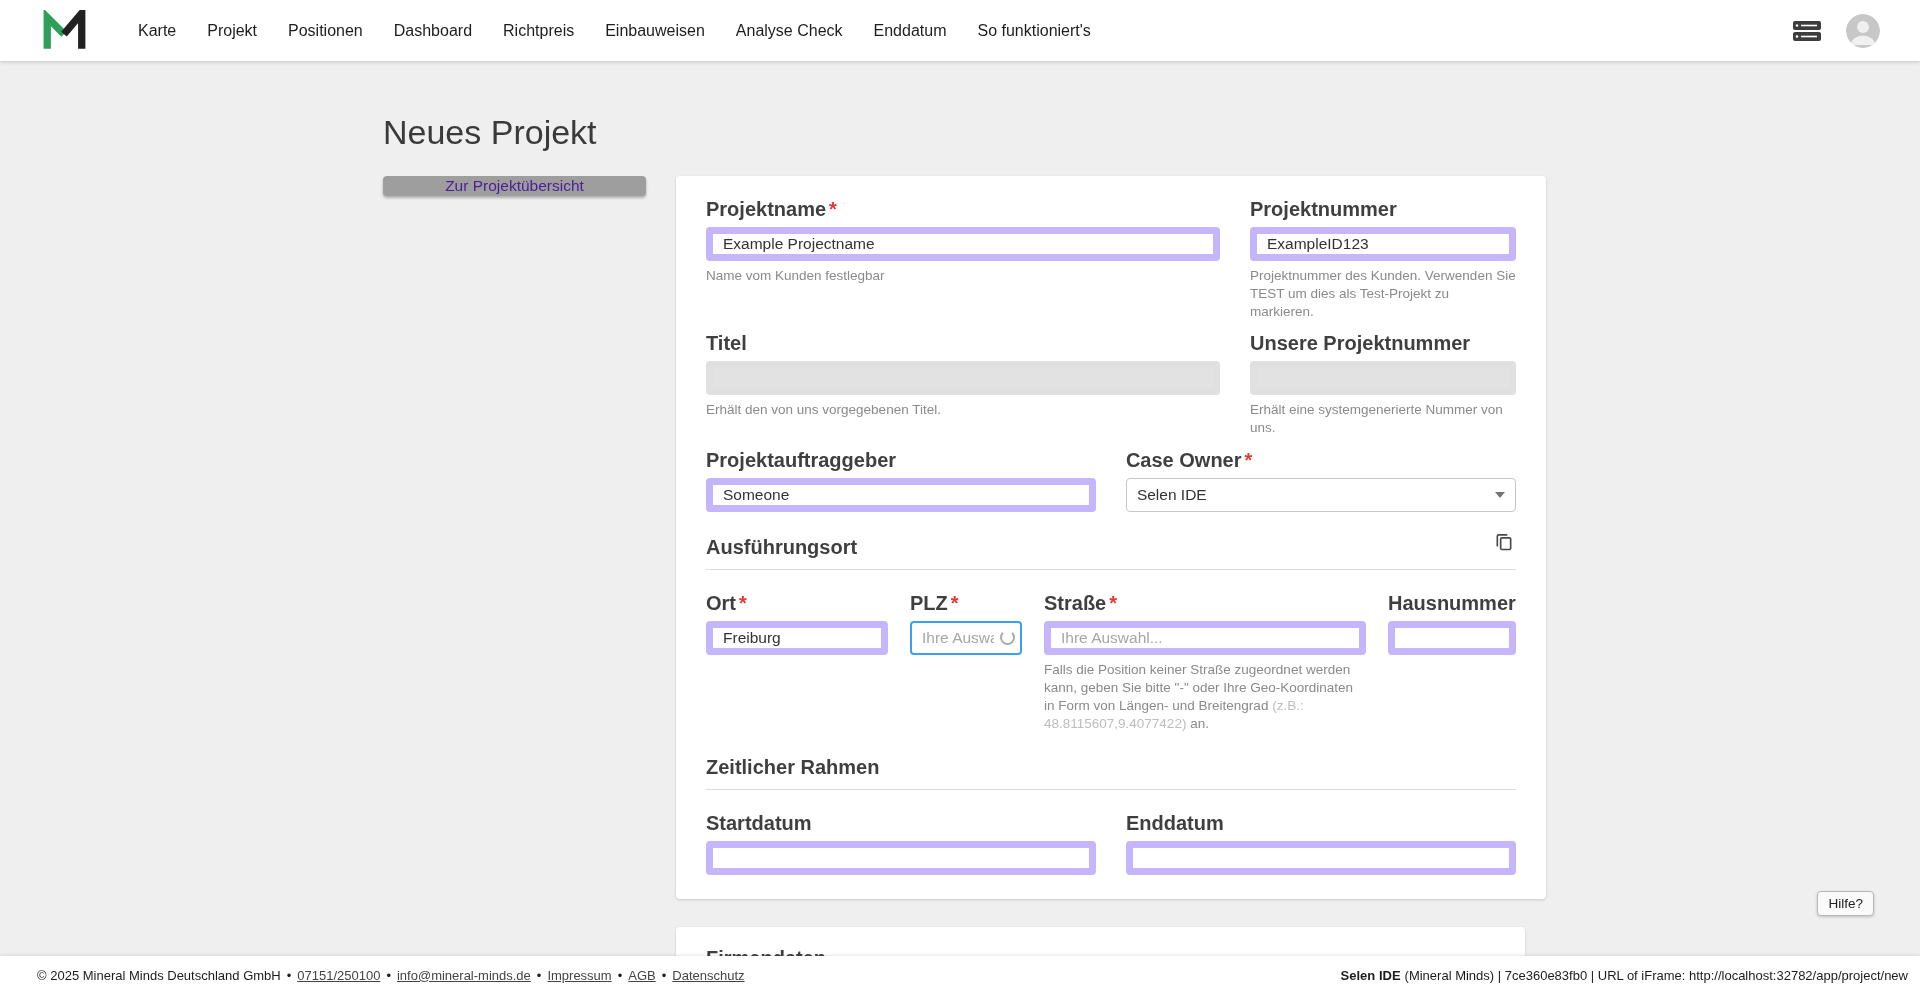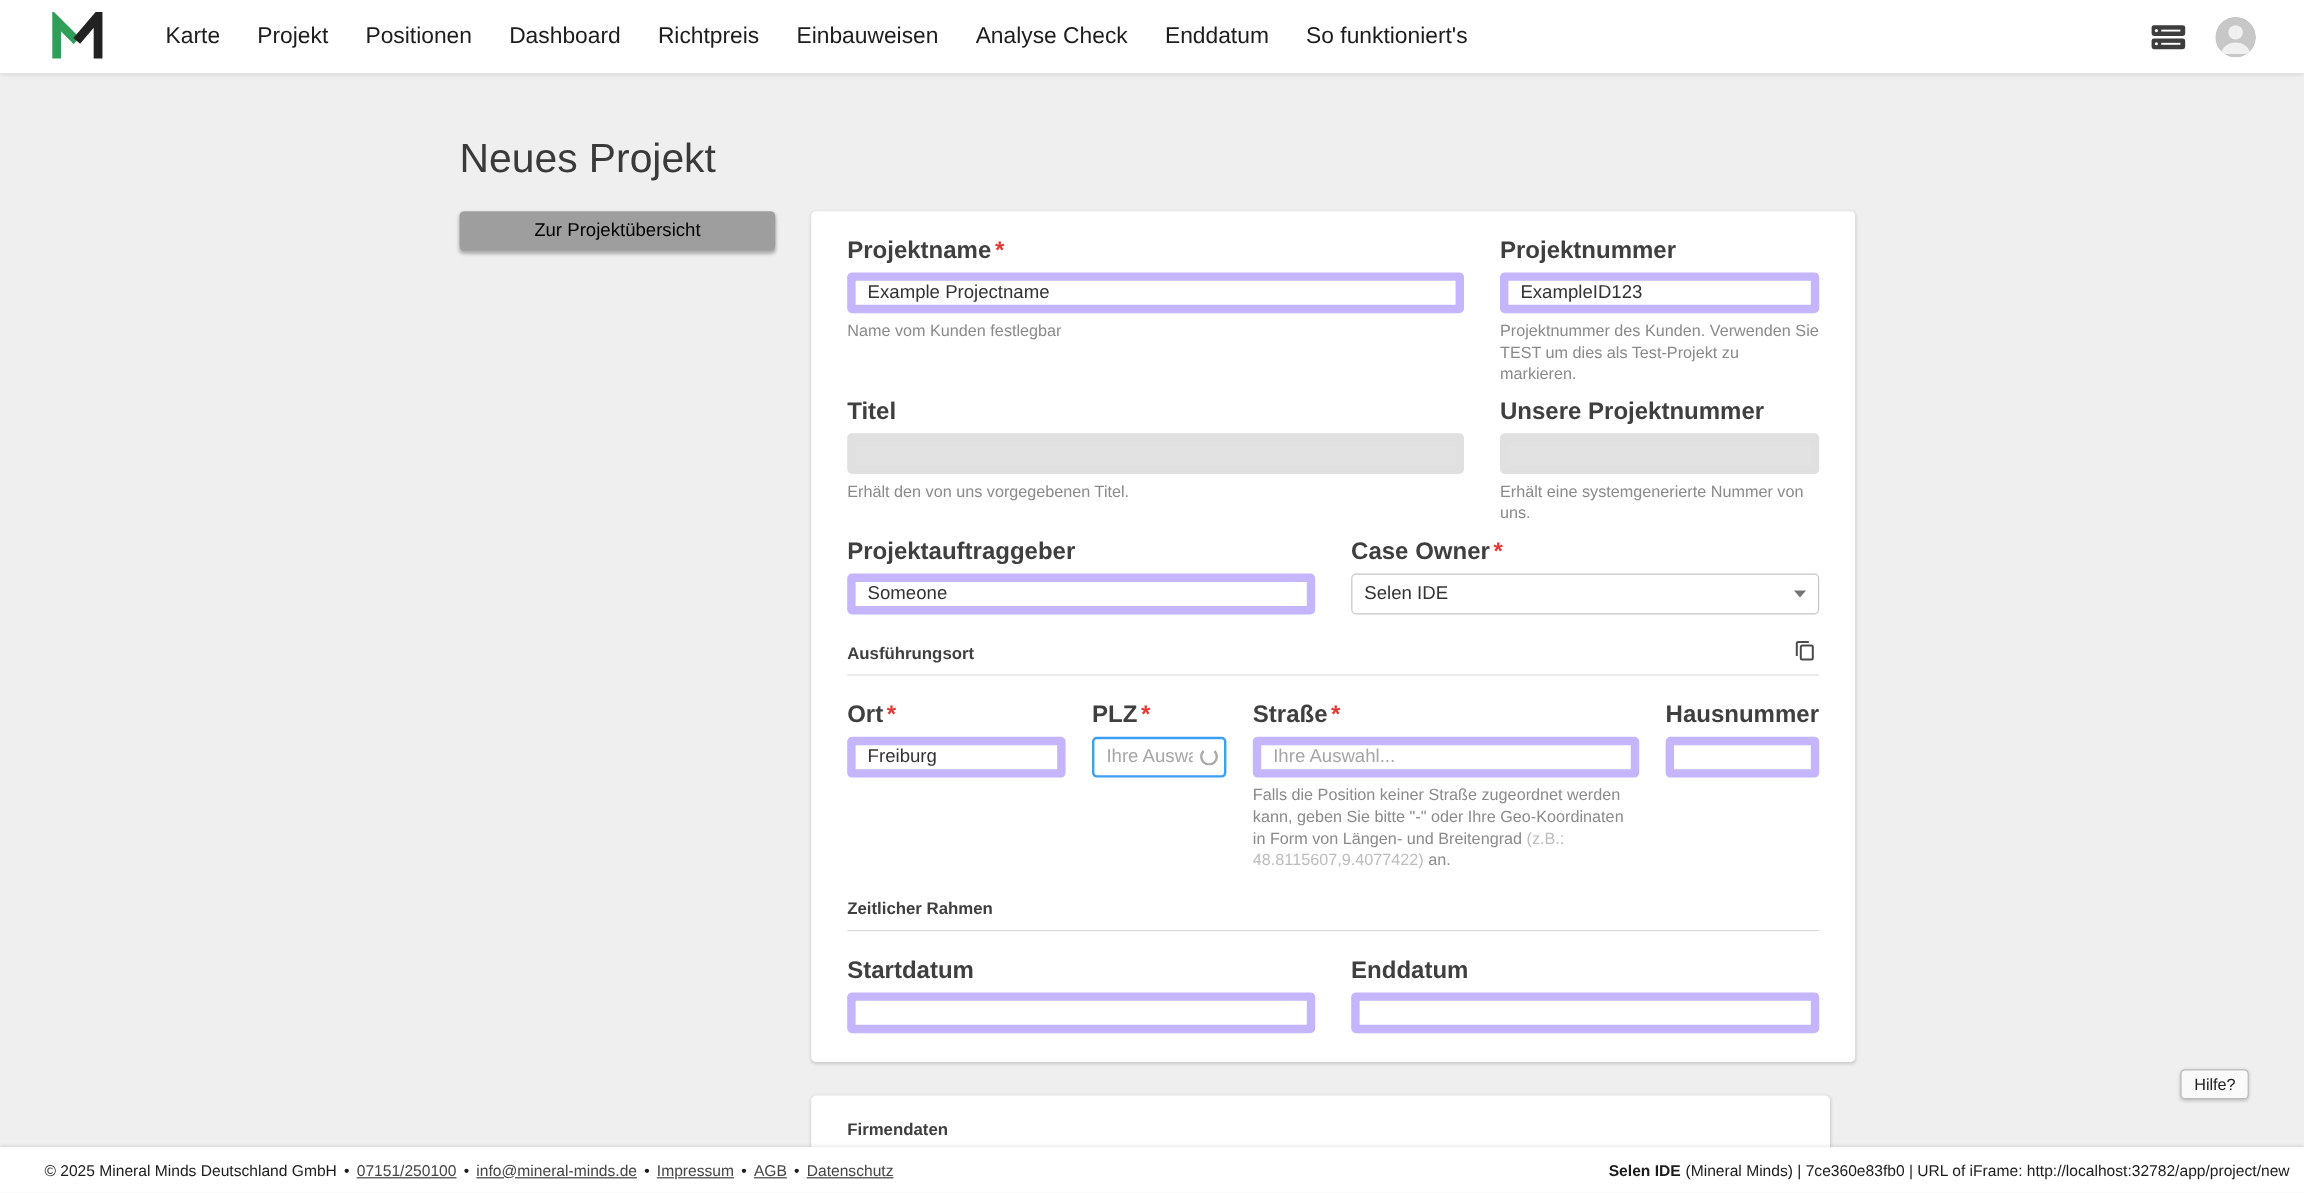--- a/index.html
+++ b/index.html
@@ -12,33 +12,33 @@
   a { cursor:pointer; }
 
   
   .header {
     position:fixed; top:0; left:0; right:0; height:61px;
     background:#fff; display:flex; align-items:center;
     padding:0 40px 0 42px; box-shadow:0 1px 4px rgba(0,0,0,.18); z-index:20;
   }
   .logo { width:48px; height:44px; margin-right:48px; display:flex; align-items:center; cursor:pointer; }
   .nav { display:flex; gap:31px; align-items:center; }
-  .nav a { font-size:19px; color:#1d1d1d; text-decoration:none; white-space:nowrap; }
+  .nav a { font-size:16px; color:#1d1d1d; text-decoration:none; white-space:nowrap; }
   .nav-right { margin-left:auto; display:flex; align-items:center; gap:24px; }
   .icon-btn { background:none; border:none; cursor:pointer; display:flex; align-items:center; }
   .avatar { width:34px; height:34px; border-radius:50%; overflow:hidden; cursor:pointer; }
 
   
   .main { position:absolute; top:61px; left:0; right:0; bottom:38px; overflow:hidden; }
   .content { margin-left:383px; width:1142px; padding-top:52px; }
   .page-title { font-size:34px; font-weight:400; color:#3a3a3a; }
   .layout-row { display:flex; margin-top:24px; align-items:flex-start; }
   .left-col { width:293px; flex:none; }
   .back-btn {
-    width:263px; height:33px; background:#9e9e9e; color:#000000; border:none;
+    width:263px; height:20px; background:#9e9e9e; color:#4c1d95; border:none;
     border-radius:4px; font-size:15.5px; font-family:inherit;
     box-shadow:0 2px 3px rgba(0,0,0,.28); cursor:pointer;
   }
   .card {
     background:#fff; border-radius:4px; box-shadow:0 1px 3px rgba(0,0,0,.16);
     flex:1; padding:22px 30px 24px;
   }
   .card2 { margin-left:293px; width:849px; margin-top:28px; height:140px; padding-top:20px; }
 
   
@@ -58,21 +58,21 @@
   input.focused { border:2px solid var(--focus-blue,#3ba0f2); padding-right:26px; }
   .spinner {
     position:absolute; right:7px; top:50%; margin-top:-8px; width:15px; height:15px;
     border:2px solid #a9a9a9; border-top-color:transparent; border-radius:50%;
     animation:spin 1s linear infinite;
   }
   @keyframes spin { to { transform:rotate(360deg);} }
   .helper { font-size:13.5px; color:#8a8a8a; margin-top:6px; line-height:1.32; }
   .helper .muted { color:#bdbdbd; }
   .section-head { position:relative; margin-top:24px; border-bottom:1px solid #dcdcdc; padding-bottom:10px; margin-bottom:22px; }
-  .section-title { font-size:14px; font-weight:700; color:#3f3f3f; }
+  .section-title { font-size:20px; font-weight:700; color:#3f3f3f; }
   .copy-btn { position:absolute; right:0; top:-6px; background:none; border:none; cursor:pointer; padding:2px; }
   .select {
     height:34px; border:1px solid #c6c6c6; border-radius:4px; background:#fff;
     display:flex; align-items:center; justify-content:space-between;
     padding:0 10px; font-size:15.5px; color:#333; cursor:pointer;
   }
   .caret { width:0; height:0; border-left:5px solid transparent; border-right:5px solid transparent; border-top:6px solid #757575; }
 
   
   .help-btn {

